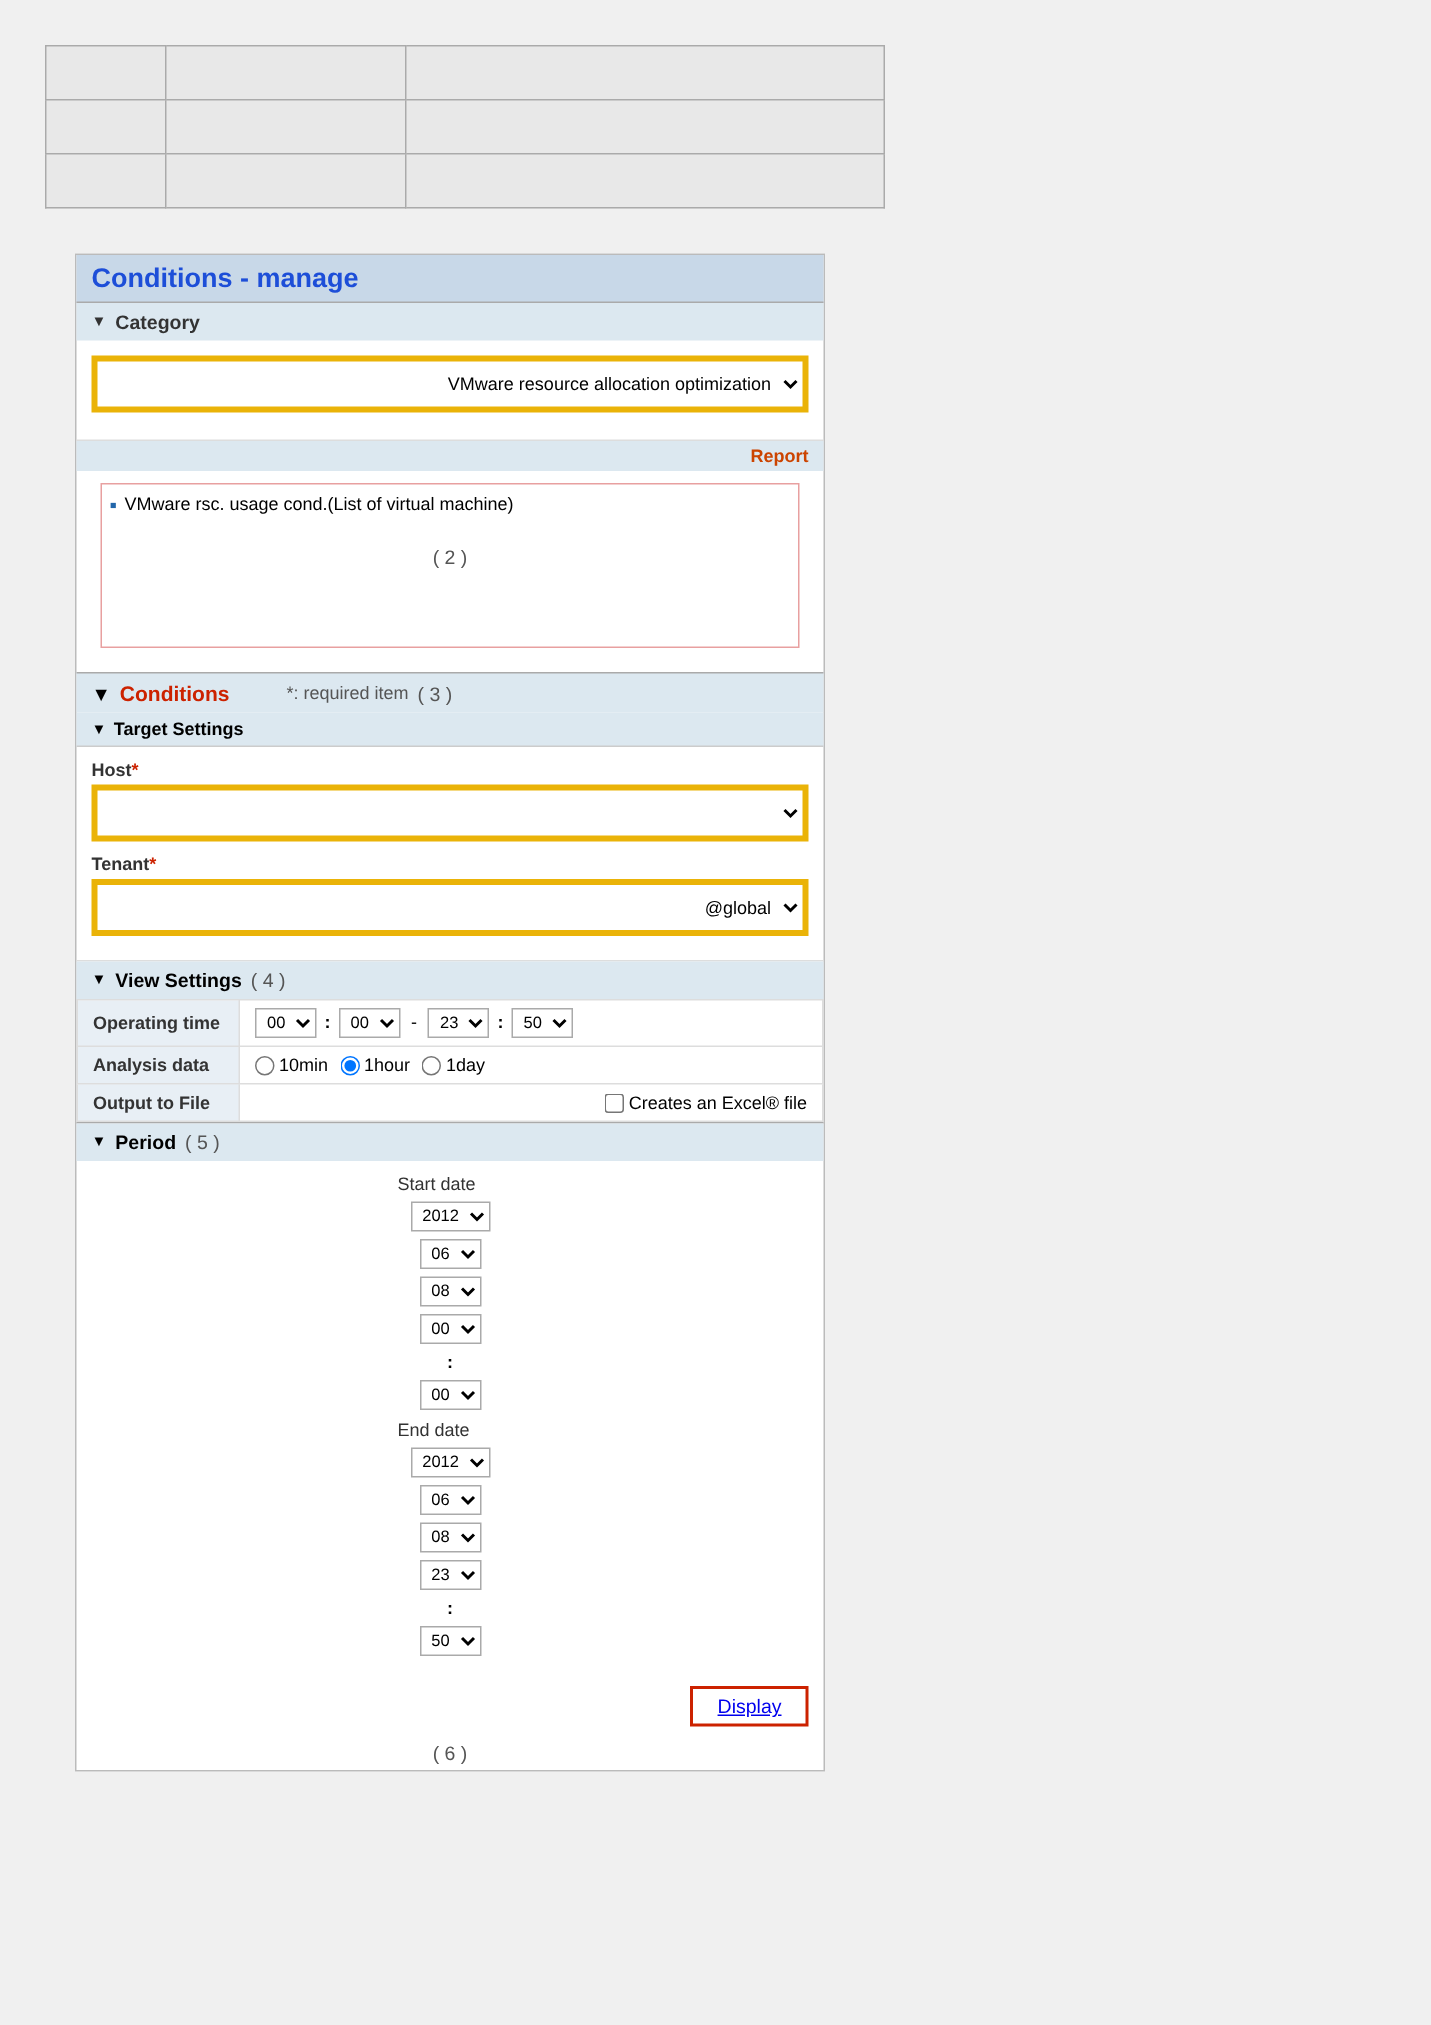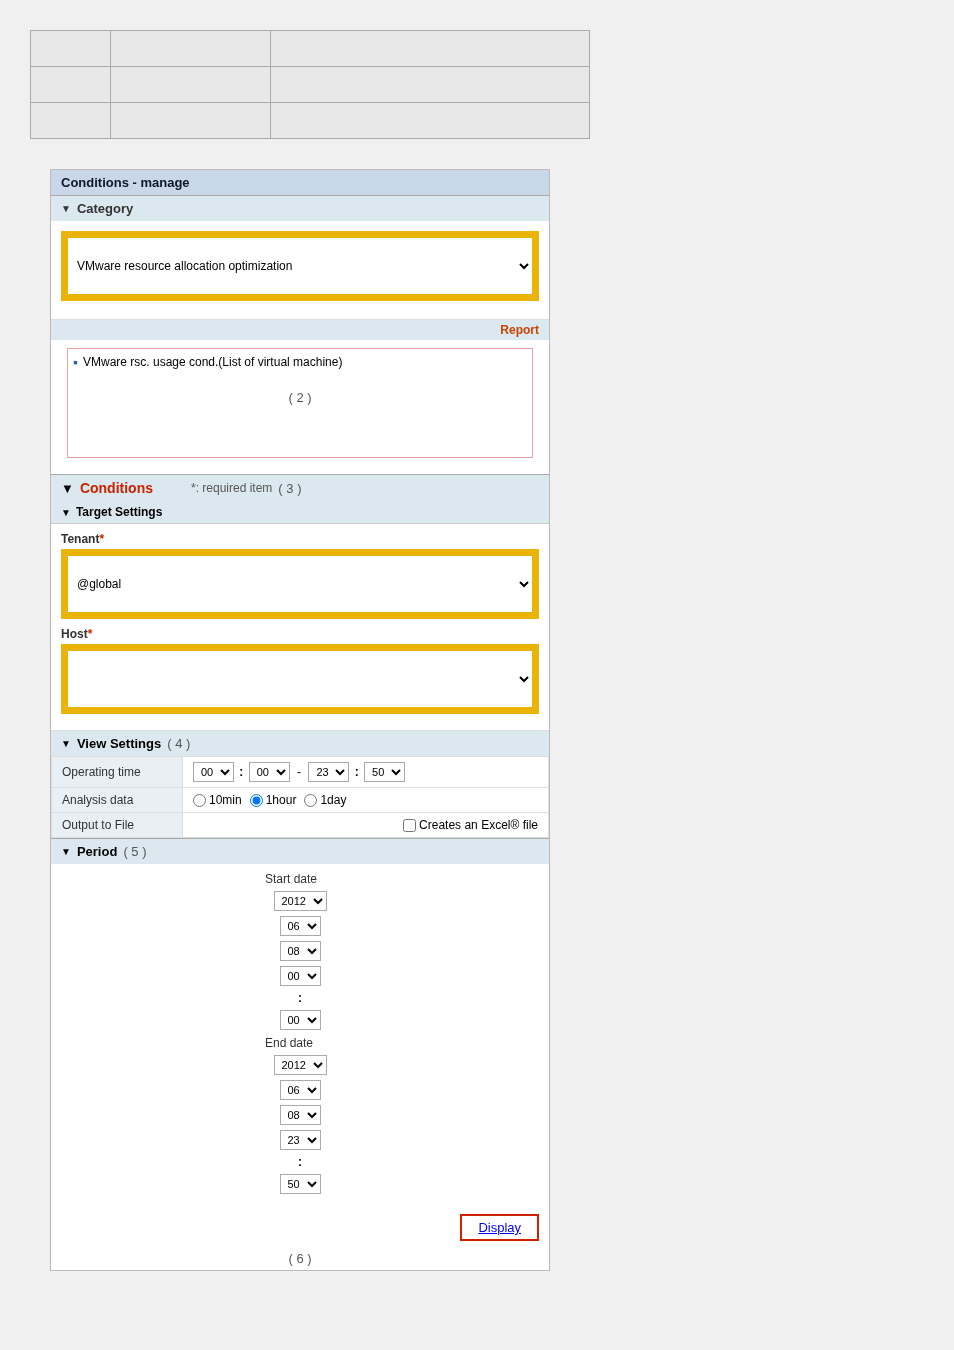--- a/index.html
+++ b/index.html
@@ -45,23 +45,23 @@
       border: 1px solid #bbb;
       background: #fff;
       margin-left: 30px;
     }
 
     
     .panel-header {
       background: #c8d8e8;
       padding: 5px 10px;
       font-weight: bold;
-      font-size: 13px;
+      font-size: 18px;
       border-bottom: 1px solid #aaa;
-      color: #0f172a;
+      color: #1d4ed8;
     }
 
     
     .section-header {
       background: #dce8f0;
       padding: 5px 10px;
       font-weight: bold;
       font-size: 13px;
       color: #333;
       display: flex;
@@ -86,24 +86,25 @@
       margin-bottom: 4px;
     }
     .field-label-number {
       float: right;
       color: #555;
       font-weight: normal;
     }
 
     .field-select {
       width: 100%;
-      padding: 20px 5px;
-      border: 7px solid #eab308;
+      padding: 7px 5px;
+      border: 4px solid #eab308;
       font-size: 12px;
       background: #fff;
+      text-align: right;
     }
 
     
     .report-label {
       font-weight: bold;
       font-size: 12px;
       color: #cc4400;
       background: #dce8f0;
       padding: 3px 10px;
       text-align: right;
@@ -205,22 +206,22 @@
       margin: 0;
     }
     .view-settings-table td {
       padding: 5px 10px;
       font-size: 12px;
       vertical-align: middle;
       border: 1px solid #ddd;
     }
     .view-settings-table td:first-child {
       background: #e8eff5;
-      font-weight: normal;
-      width: 131px;
+      font-weight: bold;
+      width: 108px;
       color: #333;
     }
 
     .time-select {
       padding: 2px 3px;
       border: 1px solid #aaa;
       font-size: 11px;
       background: #fff;
     }
     .time-sep {
@@ -371,33 +372,33 @@
 
   <div class="subsection-header">
     <span class="triangle-icon">▼</span>
     <span>Target Settings</span>
   </div>
 
   <div class="fields-container">
 
     <div class="field-row">
       <div class="field-name">
+        <span>Host</span><span class="required-star">*</span>
+      </div>
+      <select class="field-select">
+        <option></option>
+      </select>
+    </div>
+
+    <div class="field-row">
+      <div class="field-name">
         <span>Tenant</span><span class="required-star">*</span>
       </div>
       <select class="field-select">
         <option>@global</option>
-      </select>
-    </div>
-
-    <div class="field-row">
-      <div class="field-name">
-        <span>Host</span><span class="required-star">*</span>
-      </div>
-      <select class="field-select">
-        <option></option>
       </select>
     </div>
   </div>
 
   <div class="view-settings-header">
     <span class="triangle-icon">▼</span>
     <span>View Settings</span>
     <span class="view-settings-number">( 4 )</span>
   </div>
 

